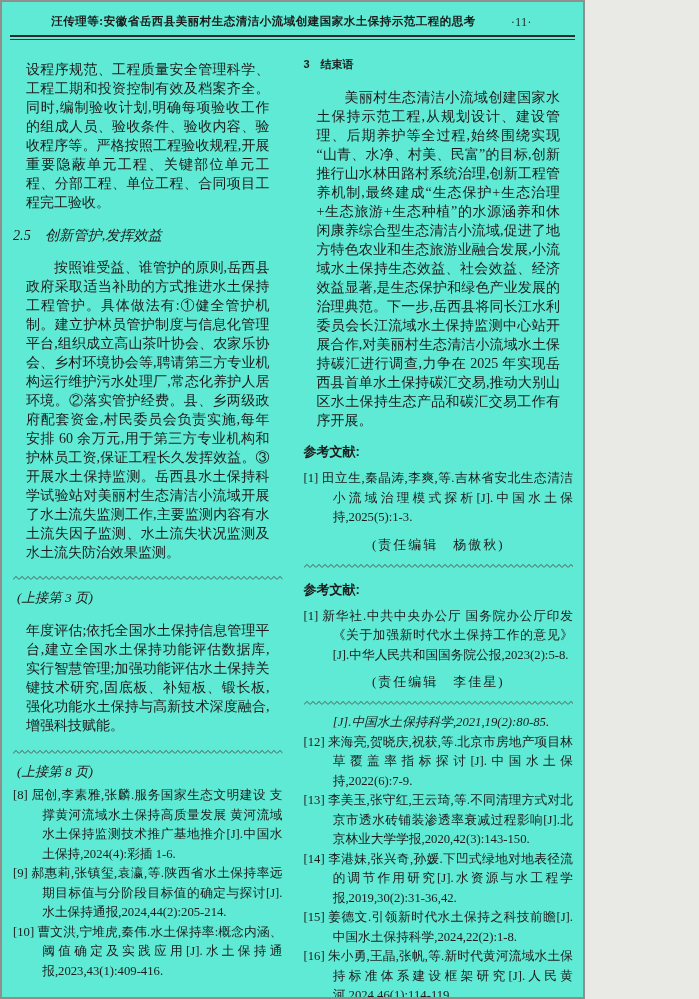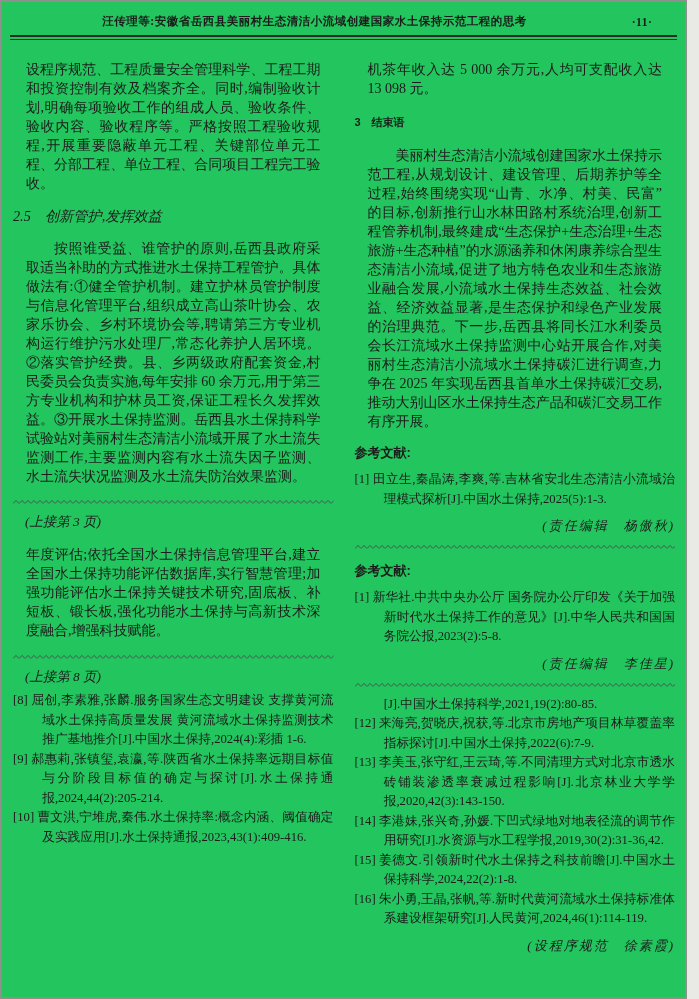--- a/index.html
+++ b/index.html
@@ -1,33 +1,33 @@
 <!DOCTYPE html>
 <html lang="zh"><head>
 <meta charset="utf-8">
 <style>
   html, body { margin: 0; padding: 0; background: #e9e9e6; }
   .page {
     position: relative;
-    width: 687px; height: 999px;
+    width: 585px; height: 999px;
     box-sizing: border-box;
-    background: #22c55e;
+    background: #5eead4;
     border: 2px solid #8f8f8c;
     font-family: "Liberation Serif", "DejaVu Serif", serif;
     color: #1c1c1c;
     overflow: hidden;
   }
   
   .running-head {
     display: flex; align-items: center;
     padding: 12px 14px 6px 14px;
     font-size: 11.5px; font-weight: 600; letter-spacing: 0.5px;
   }
   .run-title { flex: 1; text-align: center; }
-  .page-num { width: 58px; text-align: center; font-weight: 700; }
+  .page-num { width: 58px; text-align: left; font-weight: 400; }
   .head-rule { margin: 0 8px; border-top: 2px solid #2a2a2a; border-bottom: 1px solid #2a2a2a; height: 2px; }
   
   .columns {
     display: flex; gap: 21px;
     padding: 7px 10px 0 11px;
     box-sizing: border-box;
   }
   .col { flex: 1; min-width: 0; }
   
   .body-text {
@@ -41,40 +41,40 @@
     font-size: 14.2px; line-height: 20.3px;
     font-weight: 500; font-style: italic;
   }
   .sub-heading-bold {
     margin: 6px 0 12px 0;
     font-size: 11px; line-height: 22px;
     font-weight: 700; font-style: normal;
     font-family: "Liberation Sans", "DejaVu Sans", sans-serif;
   }
   .cont-label {
-    margin: 6px 0 0 12px;
+    margin: 6px 0 0 4px;
     font-size: 13.4px; line-height: 20px;
     font-style: italic;
   }
   .ref-heading {
     margin: 12px 0 8px 0;
     font-size: 13px; line-height: 18px; font-weight: 700;
     font-family: "Liberation Sans", "DejaVu Sans", sans-serif;
   }
   .ref {
     margin: 0;
     font-size: 12.7px; line-height: 19.5px;
     text-align: justify;
     padding-left: 2.3em; text-indent: -2.3em;
   }
-  .ref.carryover { text-indent: 0; padding-left: 2.3em; }
+  .ref.carryover { text-indent: 0; padding-left: 2.3em; font-style: italic; }
   .editor-line {
     margin: 7px 0 6px 0;
     font-size: 13px; line-height: 20px;
-    text-align: right; font-style: italic; letter-spacing: 2px;
+    text-align: center; letter-spacing: 2px;
   }
   
   .wavy-divider { display: block; width: 100%; height: 6px; margin: 8px 0 7px 0; }
   .hidden-defs { position: absolute; width: 0; height: 0; }
 </style>
 </head>
 <body>
 
 <svg class="hidden-defs" aria-hidden="true">
   <defs>
@@ -110,21 +110,20 @@
           <rect width="100%" height="6" fill="url(#zigzag)"></rect>
         </svg>
 
       <p class="cont-label" style="margin-bottom:4px">(上接第 8 页)</p>
       <p class="ref">[8] 屈创,李素雅,张麟.服务国家生态文明建设 支撑黄河流域水土保持高质量发展 黄河流域水土保持监测技术推广基地推介[J].中国水土保持,2024(4):彩插 1-6.</p>
       <p class="ref">[9] 郝惠莉,张镇玺,袁瀛,等.陕西省水土保持率远期目标值与分阶段目标值的确定与探讨[J].水土保持通报,2024,44(2):205-214.</p>
       <p class="ref">[10] 曹文洪,宁堆虎,秦伟.水土保持率:概念内涵、阈值确定及实践应用[J].水土保持通报,2023,43(1):409-416.</p>
     </div>
 
     <div class="col">
-      <p class="body-text">机茶年收入达 5 000 余万元,人均可支配收入达 13 098 元。</p>
       <h3 class="sub-heading-bold">3　结束语</h3>
       <p class="body-text indent">美丽村生态清洁小流域创建国家水土保持示范工程,从规划设计、建设管理、后期养护等全过程,始终围绕实现“山青、水净、村美、民富”的目标,创新推行山水林田路村系统治理,创新工程管养机制,最终建成“生态保护+生态治理+生态旅游+生态种植”的水源涵养和休闲康养综合型生态清洁小流域,促进了地方特色农业和生态旅游业融合发展,小流域水土保持生态效益、社会效益、经济效益显著,是生态保护和绿色产业发展的治理典范。下一步,岳西县将同长江水利委员会长江流域水土保持监测中心站开展合作,对美丽村生态清洁小流域水土保持碳汇进行调查,力争在 2025 年实现岳西县首单水土保持碳汇交易,推动大别山区水土保持生态产品和碳汇交易工作有序开展。</p>
 
       <p class="ref-heading">参考文献:</p>
       <p class="ref">[1] 田立生,秦晶涛,李爽,等.吉林省安北生态清洁小流域治理模式探析[J].中国水土保持,2025(5):1-3.</p>
       <p class="editor-line">(责任编辑　杨傲秋)</p>
 
       <svg class="wavy-divider" preserveAspectRatio="none">
           <rect width="100%" height="6" fill="url(#zigzag)"></rect>
         </svg>

